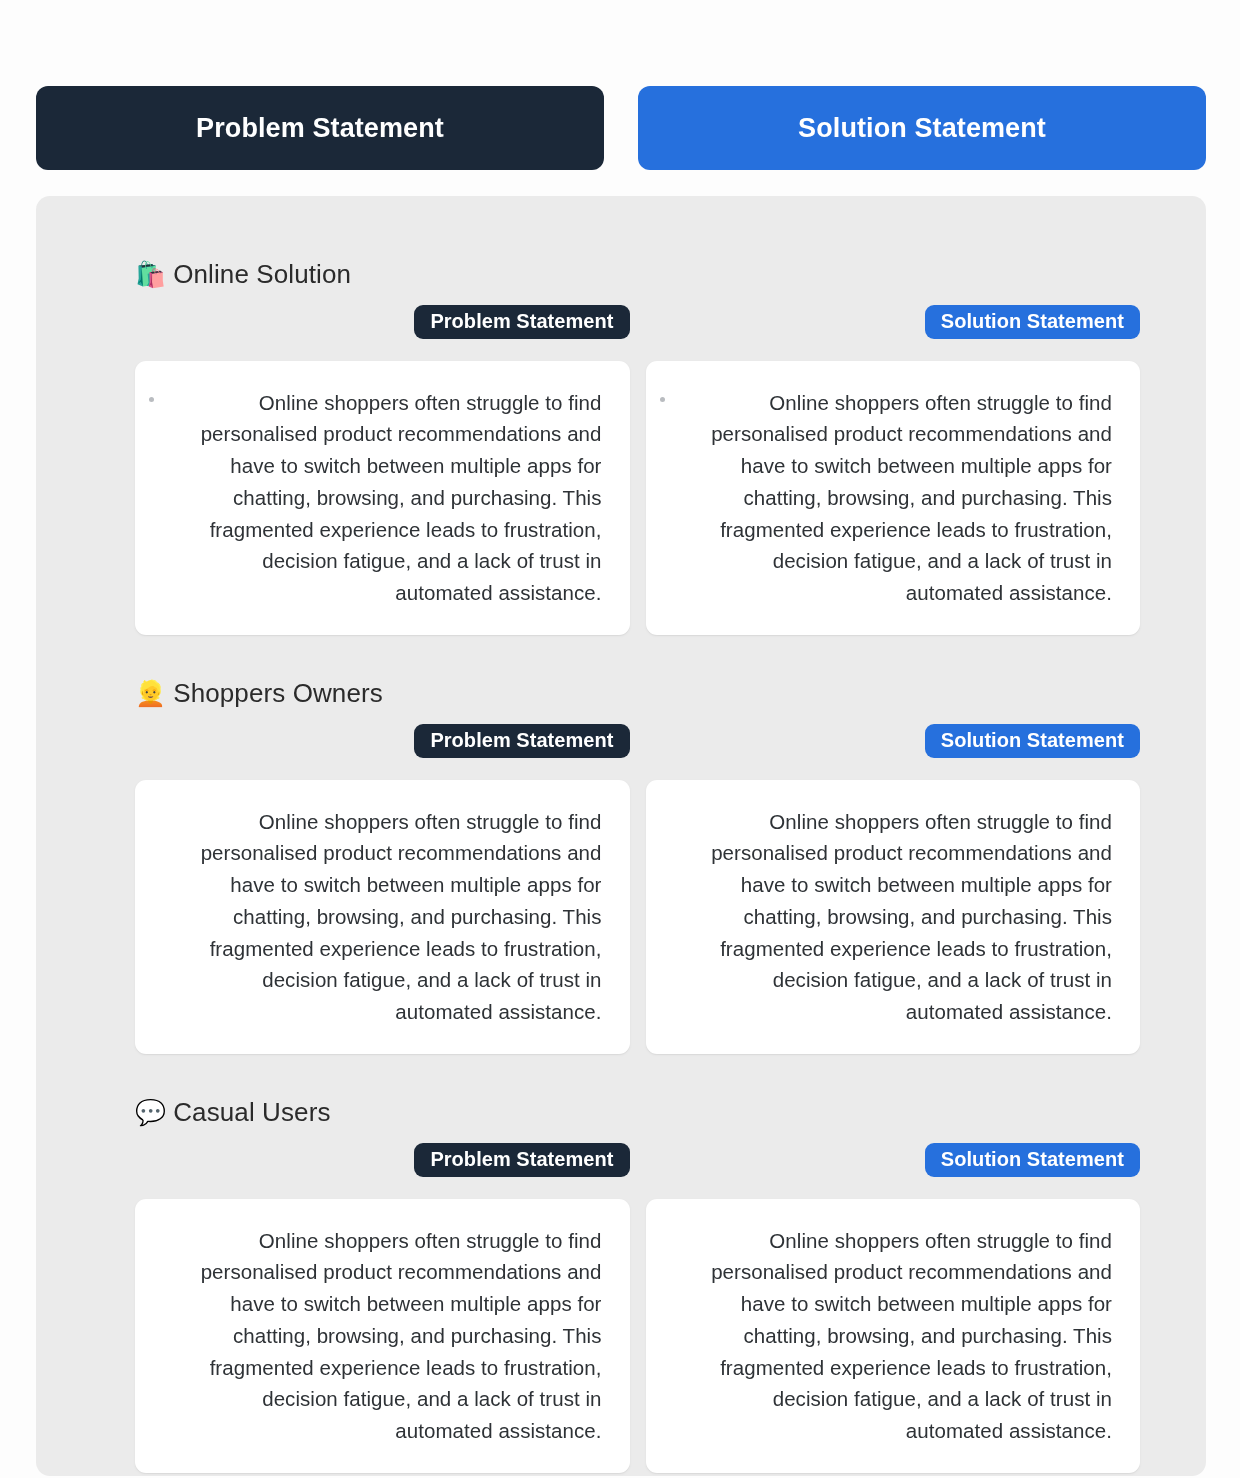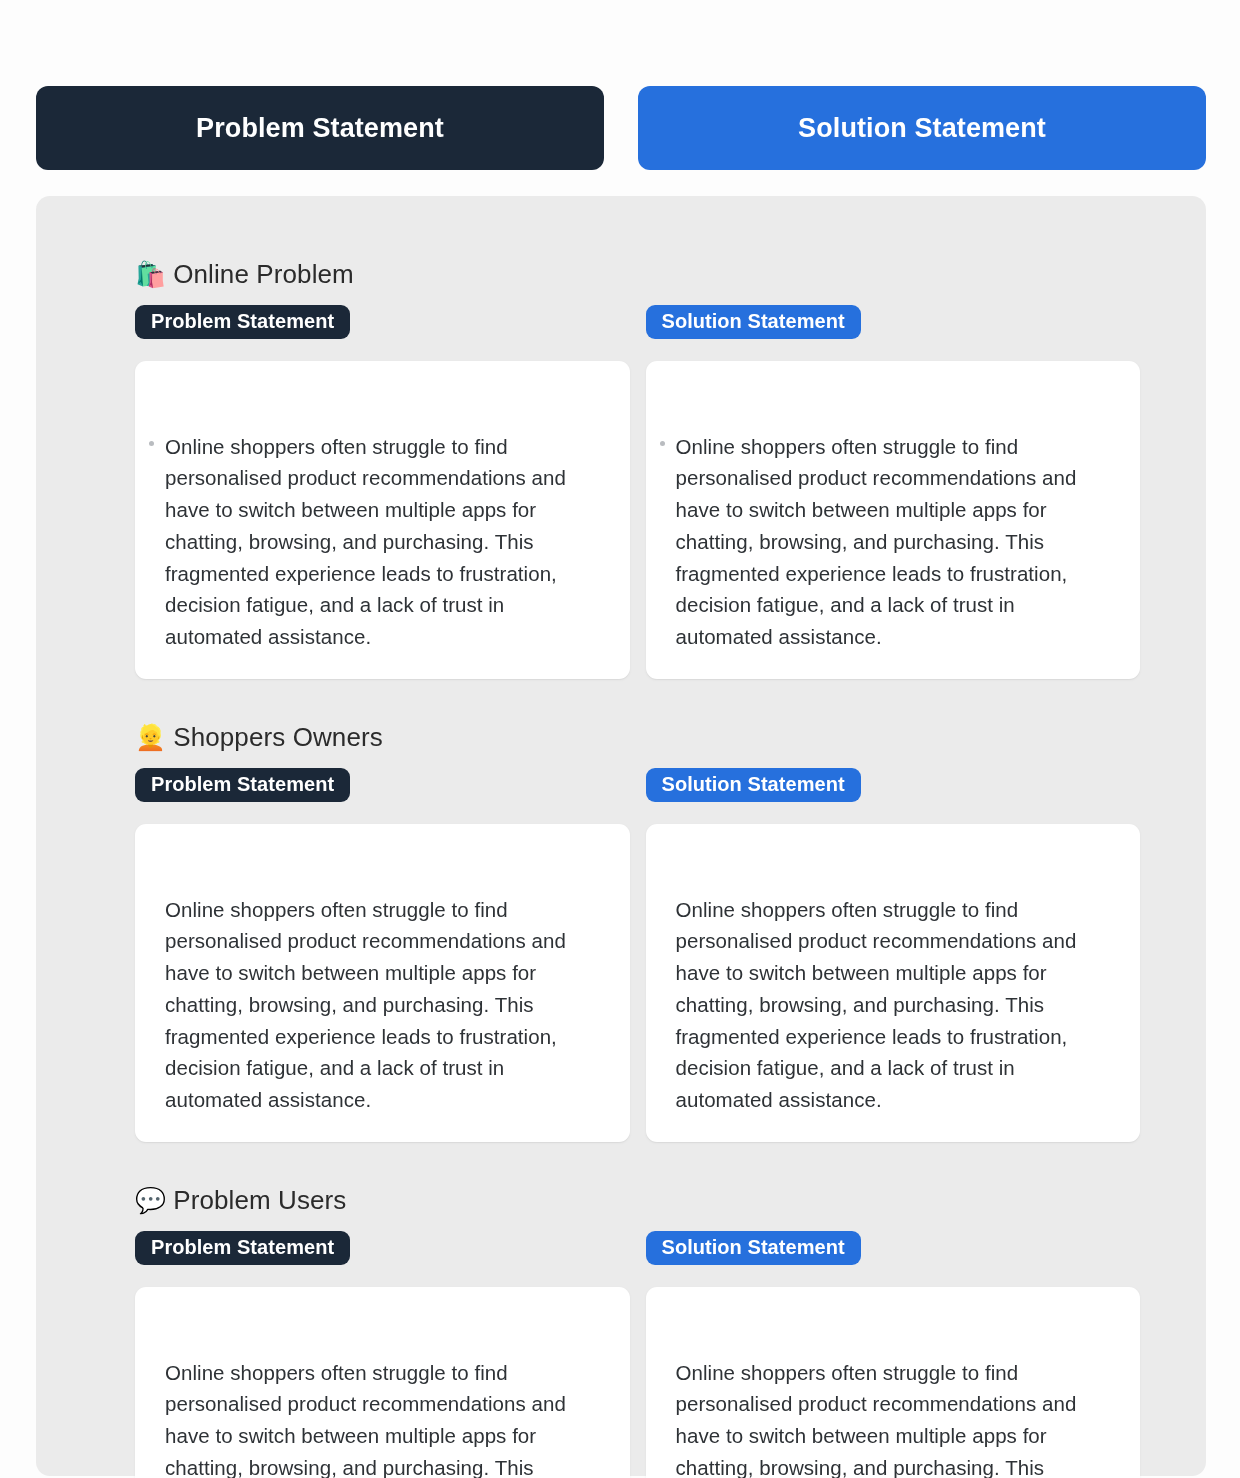--- a/index.html
+++ b/index.html
@@ -11,20 +11,21 @@
     font-family: "Liberation Sans", "DejaVu Sans", sans-serif;
     -webkit-font-smoothing: antialiased;
   }
 
   .page {
     position: relative;
     width: 1240px;
     height: 1478px;
     background: #fdfdfd;
     overflow: hidden;
+    text-align: right;
   }
 
   
   .tabbar {
     position: absolute;
     left: 36px;
     top: 86px;
     width: 1170px;
     height: 84px;
     display: flex;
@@ -120,21 +121,20 @@
     padding: 26px 28px 26px 30px;
     box-shadow: 0 1px 3px rgba(0,0,0,0.055), 0 1px 1px rgba(0,0,0,0.03);
   }
 
   .card-body {
     position: relative;
     font-size: 20.5px;
     line-height: 1.55;
     color: #2e3236;
     letter-spacing: 0.05px;
-    margin-top: 44px;
   }
 
   .card--bulleted .card-body::before {
     content: "";
     position: absolute;
     left: -16px;
     top: 10px;
     width: 5px;
     height: 5px;
     border-radius: 50%;
@@ -153,21 +153,21 @@
     <div class="tab tab--solution">
       <span class="tab-label">Solution Statement</span>
     </div>
   </div>
 
   <div class="panel">
 
     <div class="section">
       <div class="section-heading">
         <span class="section-emoji">🛍️</span>
-        <span>Online Problem</span>
+        <span>Online Solution</span>
       </div>
       <div class="cols">
         <div class="col">
           <div class="badge badge--problem">
             <span>Problem Statement</span>
           </div>
           <div class="card card--bulleted">
             <p class="card-body">Online shoppers often struggle to find personalised product recommendations and have to switch between multiple apps for chatting, browsing, and purchasing. This fragmented experience leads to frustration, decision fatigue, and a lack of trust in automated assistance.</p>
           </div>
         </div>
@@ -203,21 +203,21 @@
           <div class="card">
             <p class="card-body">Online shoppers often struggle to find personalised product recommendations and have to switch between multiple apps for chatting, browsing, and purchasing. This fragmented experience leads to frustration, decision fatigue, and a lack of trust in automated assistance.</p>
           </div>
         </div>
       </div>
     </div>
 
     <div class="section">
       <div class="section-heading">
         <span class="section-emoji">💬</span>
-        <span>Problem Users</span>
+        <span>Casual Users</span>
       </div>
       <div class="cols">
         <div class="col">
           <div class="badge badge--problem">
             <span>Problem Statement</span>
           </div>
           <div class="card">
             <p class="card-body">Online shoppers often struggle to find personalised product recommendations and have to switch between multiple apps for chatting, browsing, and purchasing. This fragmented experience leads to frustration, decision fatigue, and a lack of trust in automated assistance.</p>
           </div>
         </div>

